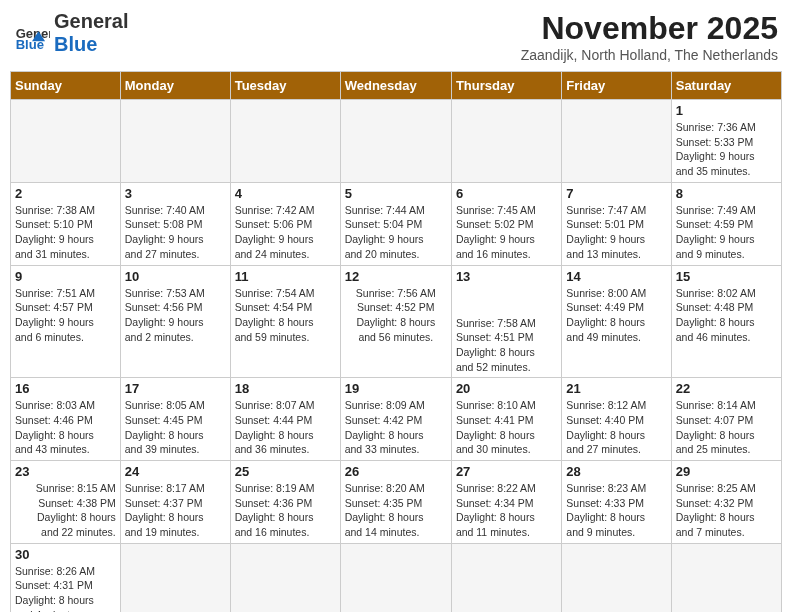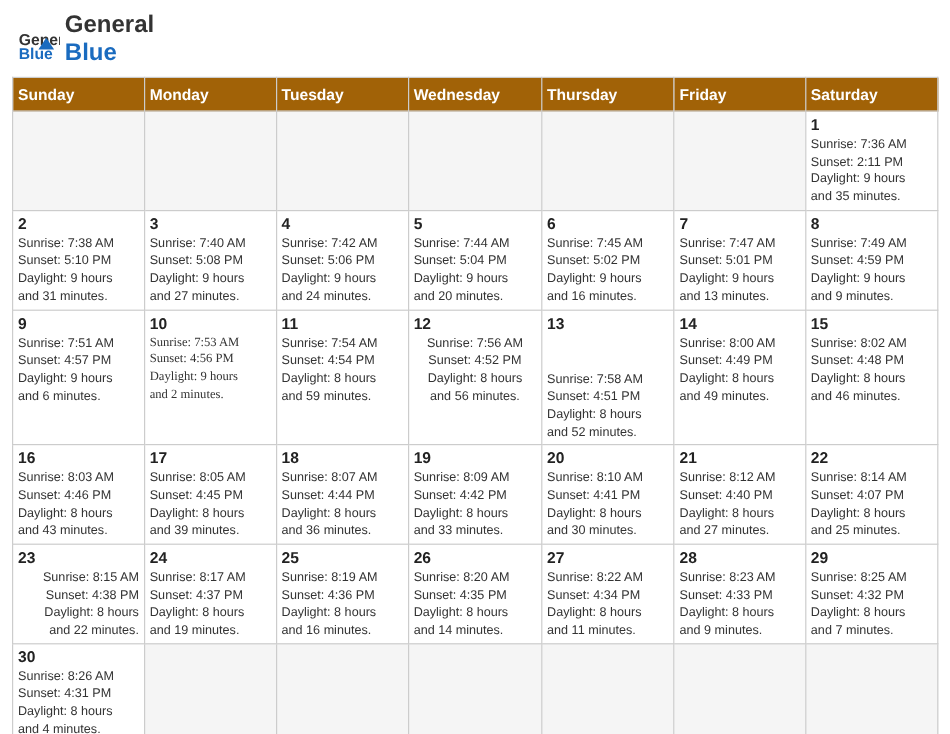--- a/index.html
+++ b/index.html
@@ -87,20 +87,24 @@
     <svg class="logo-icon" viewBox="0 0 44 44">
       <text x="2" y="28" font-size="16" font-family="Arial" font-weight="bold" fill="#333">General</text>
       <polygon points="22,32 38,32 30,20" fill="#1a6bbf"></polygon>
       <text x="2" y="42" font-size="16" font-family="Arial" font-weight="bold" fill="#1a6bbf">Blue</text>
     </svg>
     <div style="display:flex;flex-direction:column;line-height:1.15;">
       <span style="font-size:20px;font-weight:bold;color:#333;">General</span>
       <span style="font-size:20px;font-weight:bold;color:#1a6bbf;">Blue</span>
     </div>
   </div>
+  <div class="title-block">
+    <div class="month-title">November 2025</div>
+    <div class="location">Zaandijk, North Holland, The Netherlands</div>
+  </div>
 </div>
 
 <table class="calendar">
   <thead>
     <tr>
     <th>Sunday</th>
         <th>Monday</th>
         <th>Tuesday</th>
         <th>Wednesday</th>
         <th>Thursday</th>
@@ -112,21 +116,21 @@
   <tr>
         <td class="empty"></td>
         <td class="empty"></td>
         <td class="empty"></td>
         <td class="empty"></td>
         <td class="empty"></td>
         <td class="empty"></td>
         <td>
           <span class="day-number">1</span>
           <div class="day-info" style="white-space: pre-line;">Sunrise: 7:36 AM
-Sunset: 2:11 PM
+Sunset: 5:33 PM
 Daylight: 9 hours
 and 35 minutes.</div>
         </td>
       </tr>
       <tr>
         <td>
           <span class="day-number">2</span>
           <div class="day-info" style="white-space: pre-line;">Sunrise: 7:38 AM
 Sunset: 5:10 PM
 Daylight: 9 hours
@@ -178,21 +182,21 @@
       <tr>
         <td>
           <span class="day-number">9</span>
           <div class="day-info" style="white-space: pre-line;">Sunrise: 7:51 AM
 Sunset: 4:57 PM
 Daylight: 9 hours
 and 6 minutes.</div>
         </td>
         <td>
           <span class="day-number">10</span>
-          <div class="day-info" style="white-space: pre-line; font-family: Liberation Serif, serif;">Sunrise: 7:53 AM
+          <div class="day-info" style="white-space: pre-line;">Sunrise: 7:53 AM
 Sunset: 4:56 PM
 Daylight: 9 hours
 and 2 minutes.</div>
         </td>
         <td>
           <span class="day-number">11</span>
           <div class="day-info" style="white-space: pre-line;">Sunrise: 7:54 AM
 Sunset: 4:54 PM
 Daylight: 8 hours
 and 59 minutes.</div>

